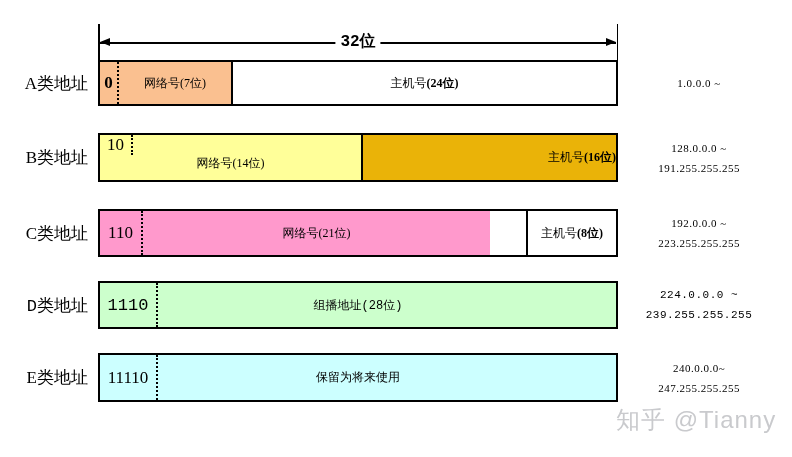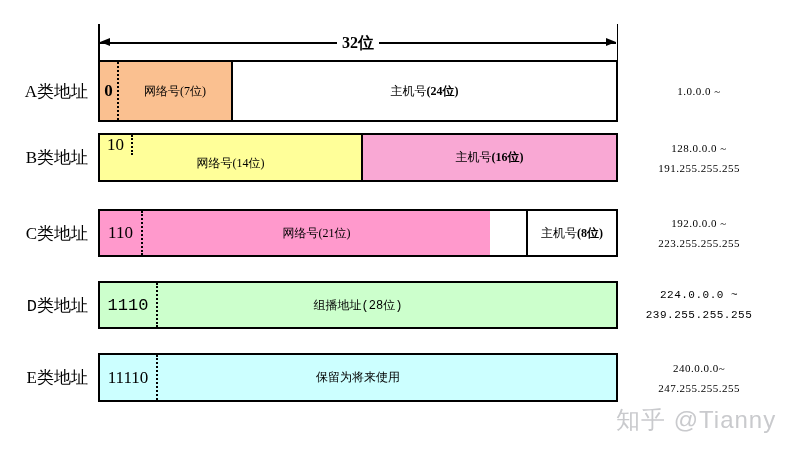--- a/index.html
+++ b/index.html
@@ -1,34 +1,34 @@
 <!DOCTYPE html>
 <html><head>
 <meta charset="utf-8">
 <style>
   html,body{margin:0;padding:0;background:#fff;}
   .canvas{
     position:relative;width:792px;height:457px;background:#ffffff;
     font-family:"Liberation Serif","DejaVu Serif",serif;color:#000;overflow:hidden;
   }
   
-  .scale{position:absolute;left:98px;top:24px;width:520px;height:36px;}
+  .scale{position:absolute;left:98px;top:24px;width:520px;height:36px;font-family:Liberation Mono, monospace;}
   .tick{position:absolute;top:0;width:1.5px;height:36px;background:#000;}
   .tick-left{left:0;}
   .tick-right{right:0;}
   .scale-line{position:absolute;top:18px;left:2px;right:2px;height:1.5px;background:#000;}
   .arrowhead{position:absolute;top:14px;width:0;height:0;
     border-top:4.5px solid transparent;border-bottom:4.5px solid transparent;}
   .arrowhead-left{left:2px;border-right:10px solid #000;}
   .arrowhead-right{right:2px;border-left:10px solid #000;}
   .scale-label{position:absolute;left:50%;top:9px;transform:translateX(-50%);
     background:#fff;padding:0 5px;font-weight:bold;font-size:16px;line-height:19px;white-space:nowrap;}
   
   .row{position:absolute;left:0;width:792px;display:flex;align-items:stretch;}
-  .row-a{top:60px;height:62px;}
+  .row-a{top:60px;height:46px;}
   .row-b{top:133px;height:49px;}
   .row-c{top:209px;height:48px;}
   .row-d{top:281px;height:48px;font-family:Liberation Mono, monospace;}
   .row-e{top:353px;height:49px;}
   .class-label{width:88px;display:flex;align-items:center;justify-content:flex-end;
     font-size:17px;white-space:nowrap;}
   .bar{margin-left:10px;width:520px;display:flex;border:2px solid #000;
     box-sizing:border-box;background:#fff;}
   .seg{position:relative;display:flex;align-items:center;box-sizing:border-box;}
   .prefix{display:flex;align-items:center;justify-content:center;align-self:stretch;
@@ -88,21 +88,21 @@
     </div>
   </div>
 
   <div class="row row-b">
     <div class="class-label">B类地址</div>
     <div class="bar">
       <div class="seg network" style="background: rgb(255, 255, 153); flex-direction: column;">
         <span class="prefix">10</span>
         <span class="seg-label">网络号(14位)</span>
       </div>
-      <div class="seg host" style="background: #f9a8d4;">
+      <div class="seg host" style="background: #eab308; justify-content: flex-end;">
         <span class="seg-label"><span>主机号</span><b>(16位)</b></span>
       </div>
     </div>
     <div class="range">
       <div>128.0.0.0 ~</div>
       <div>191.255.255.255</div>
     </div>
   </div>
 
   <div class="row row-c">

